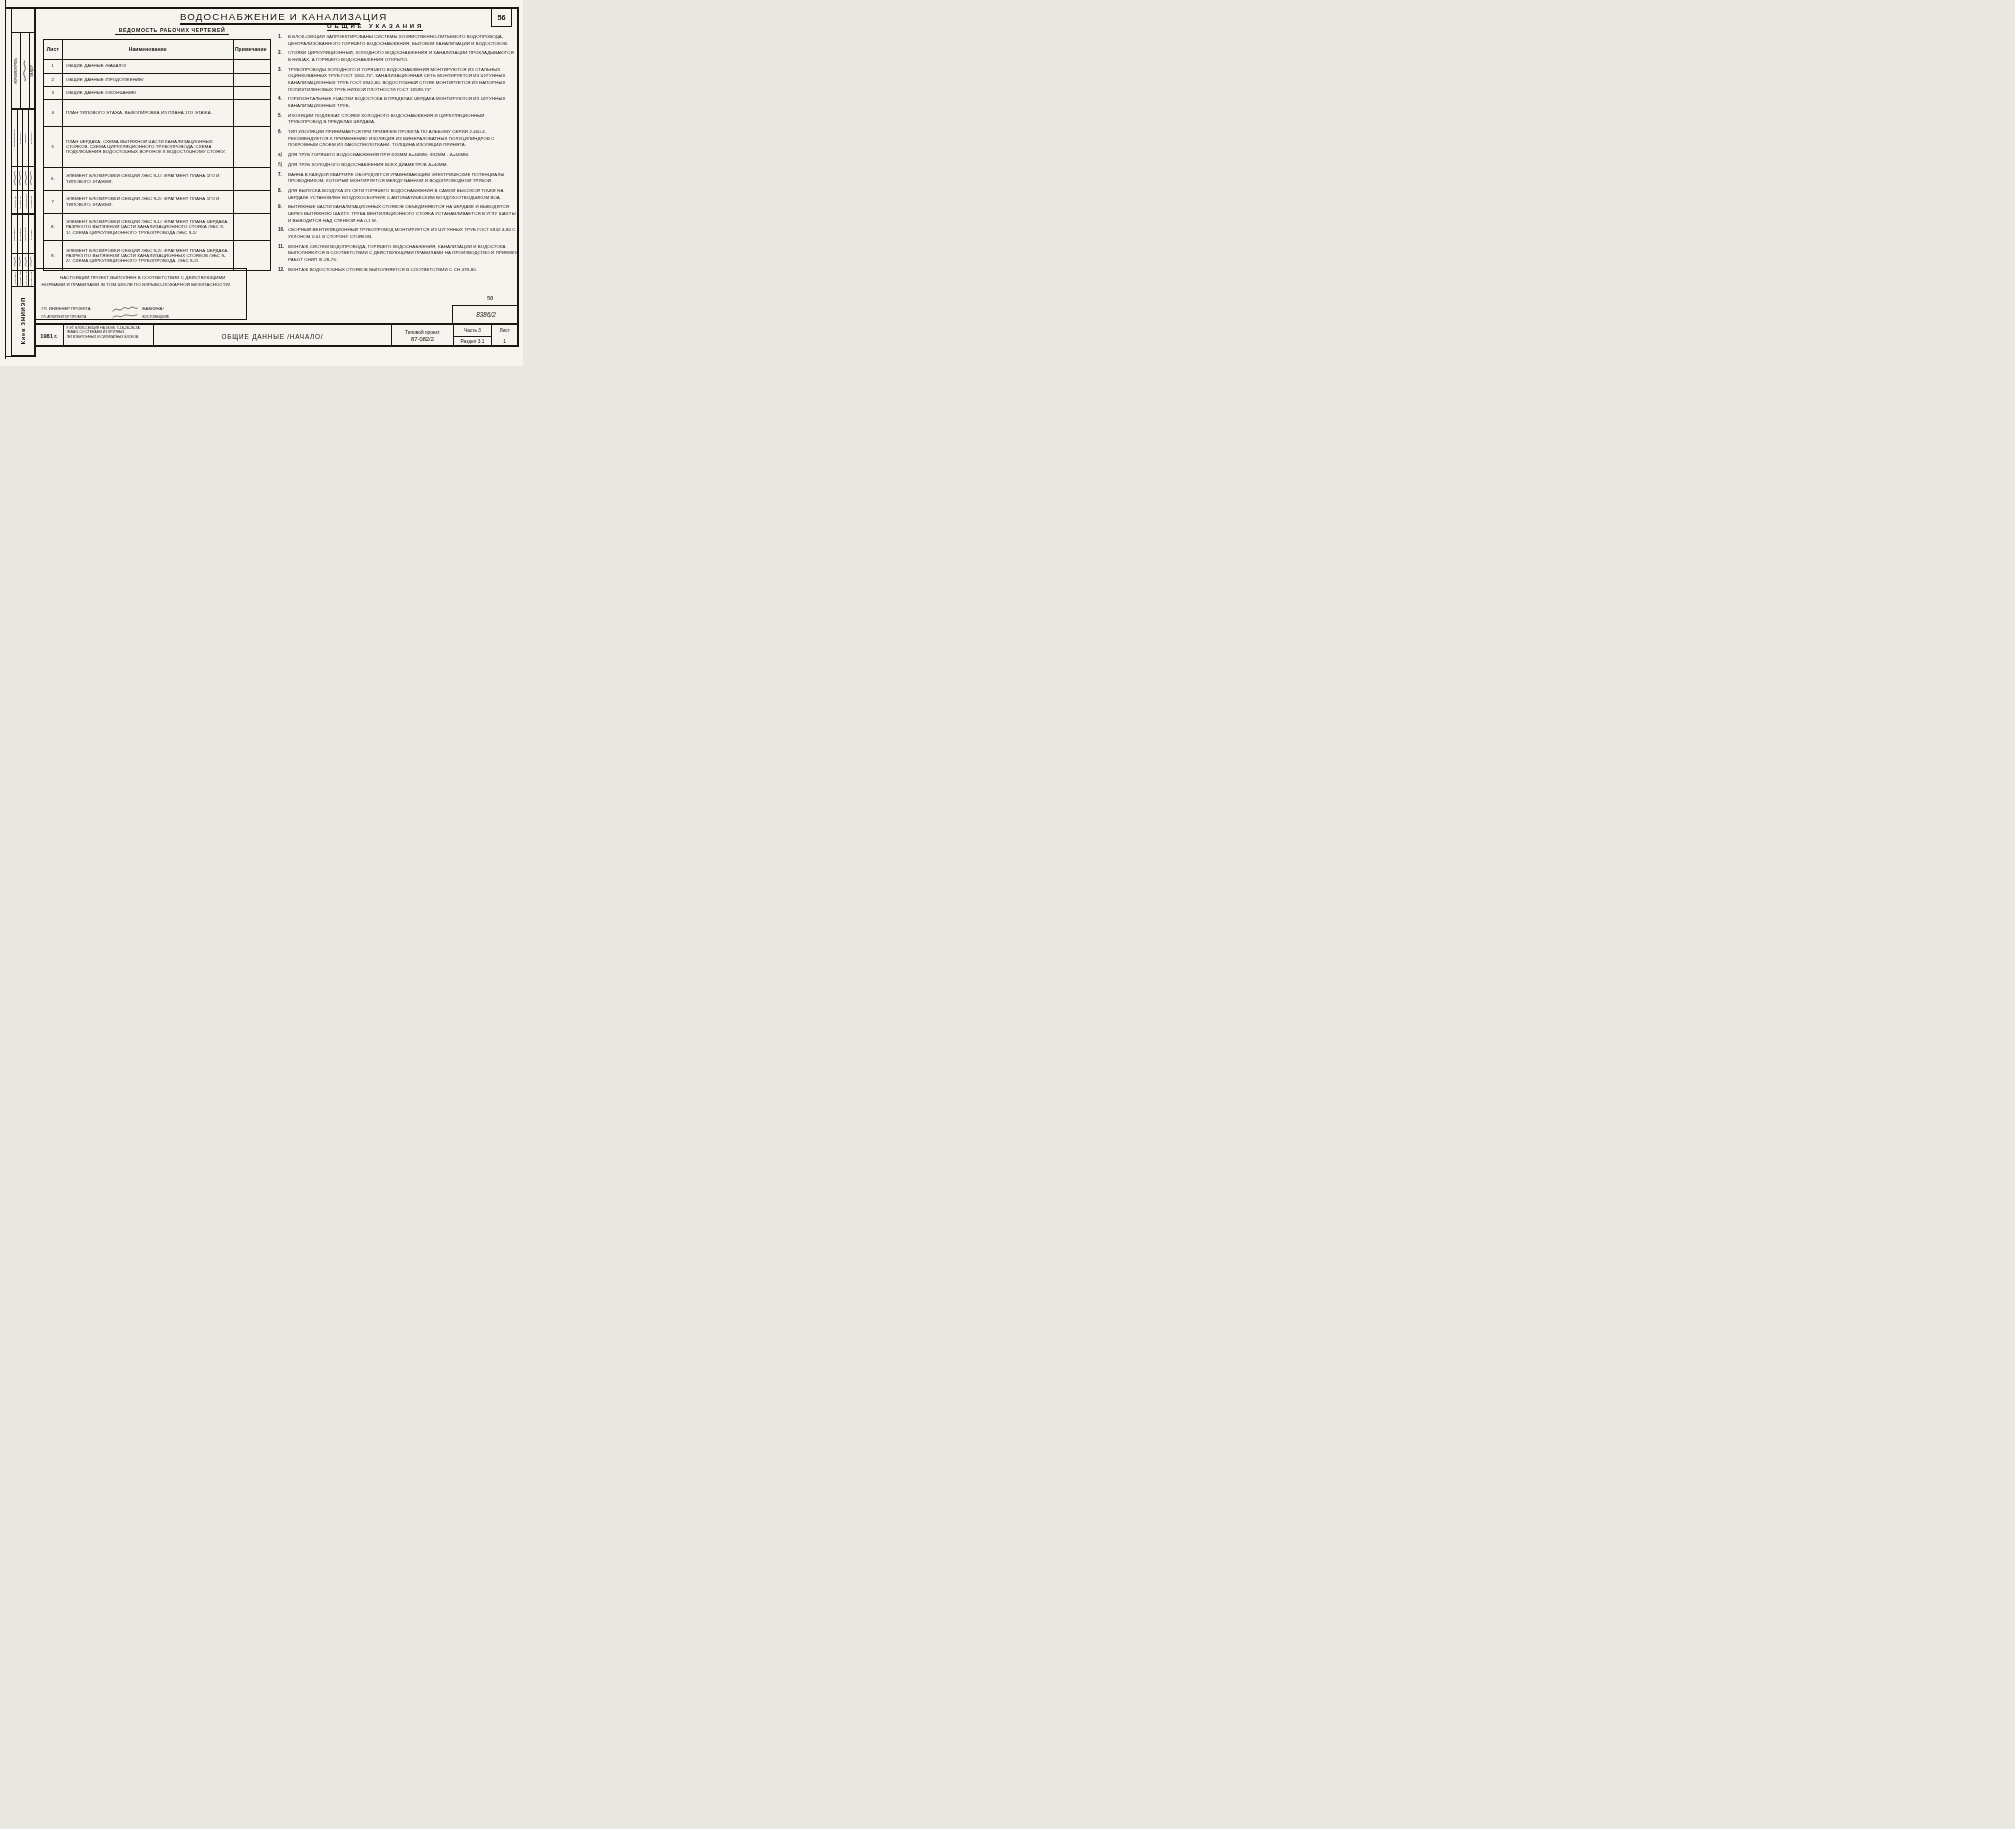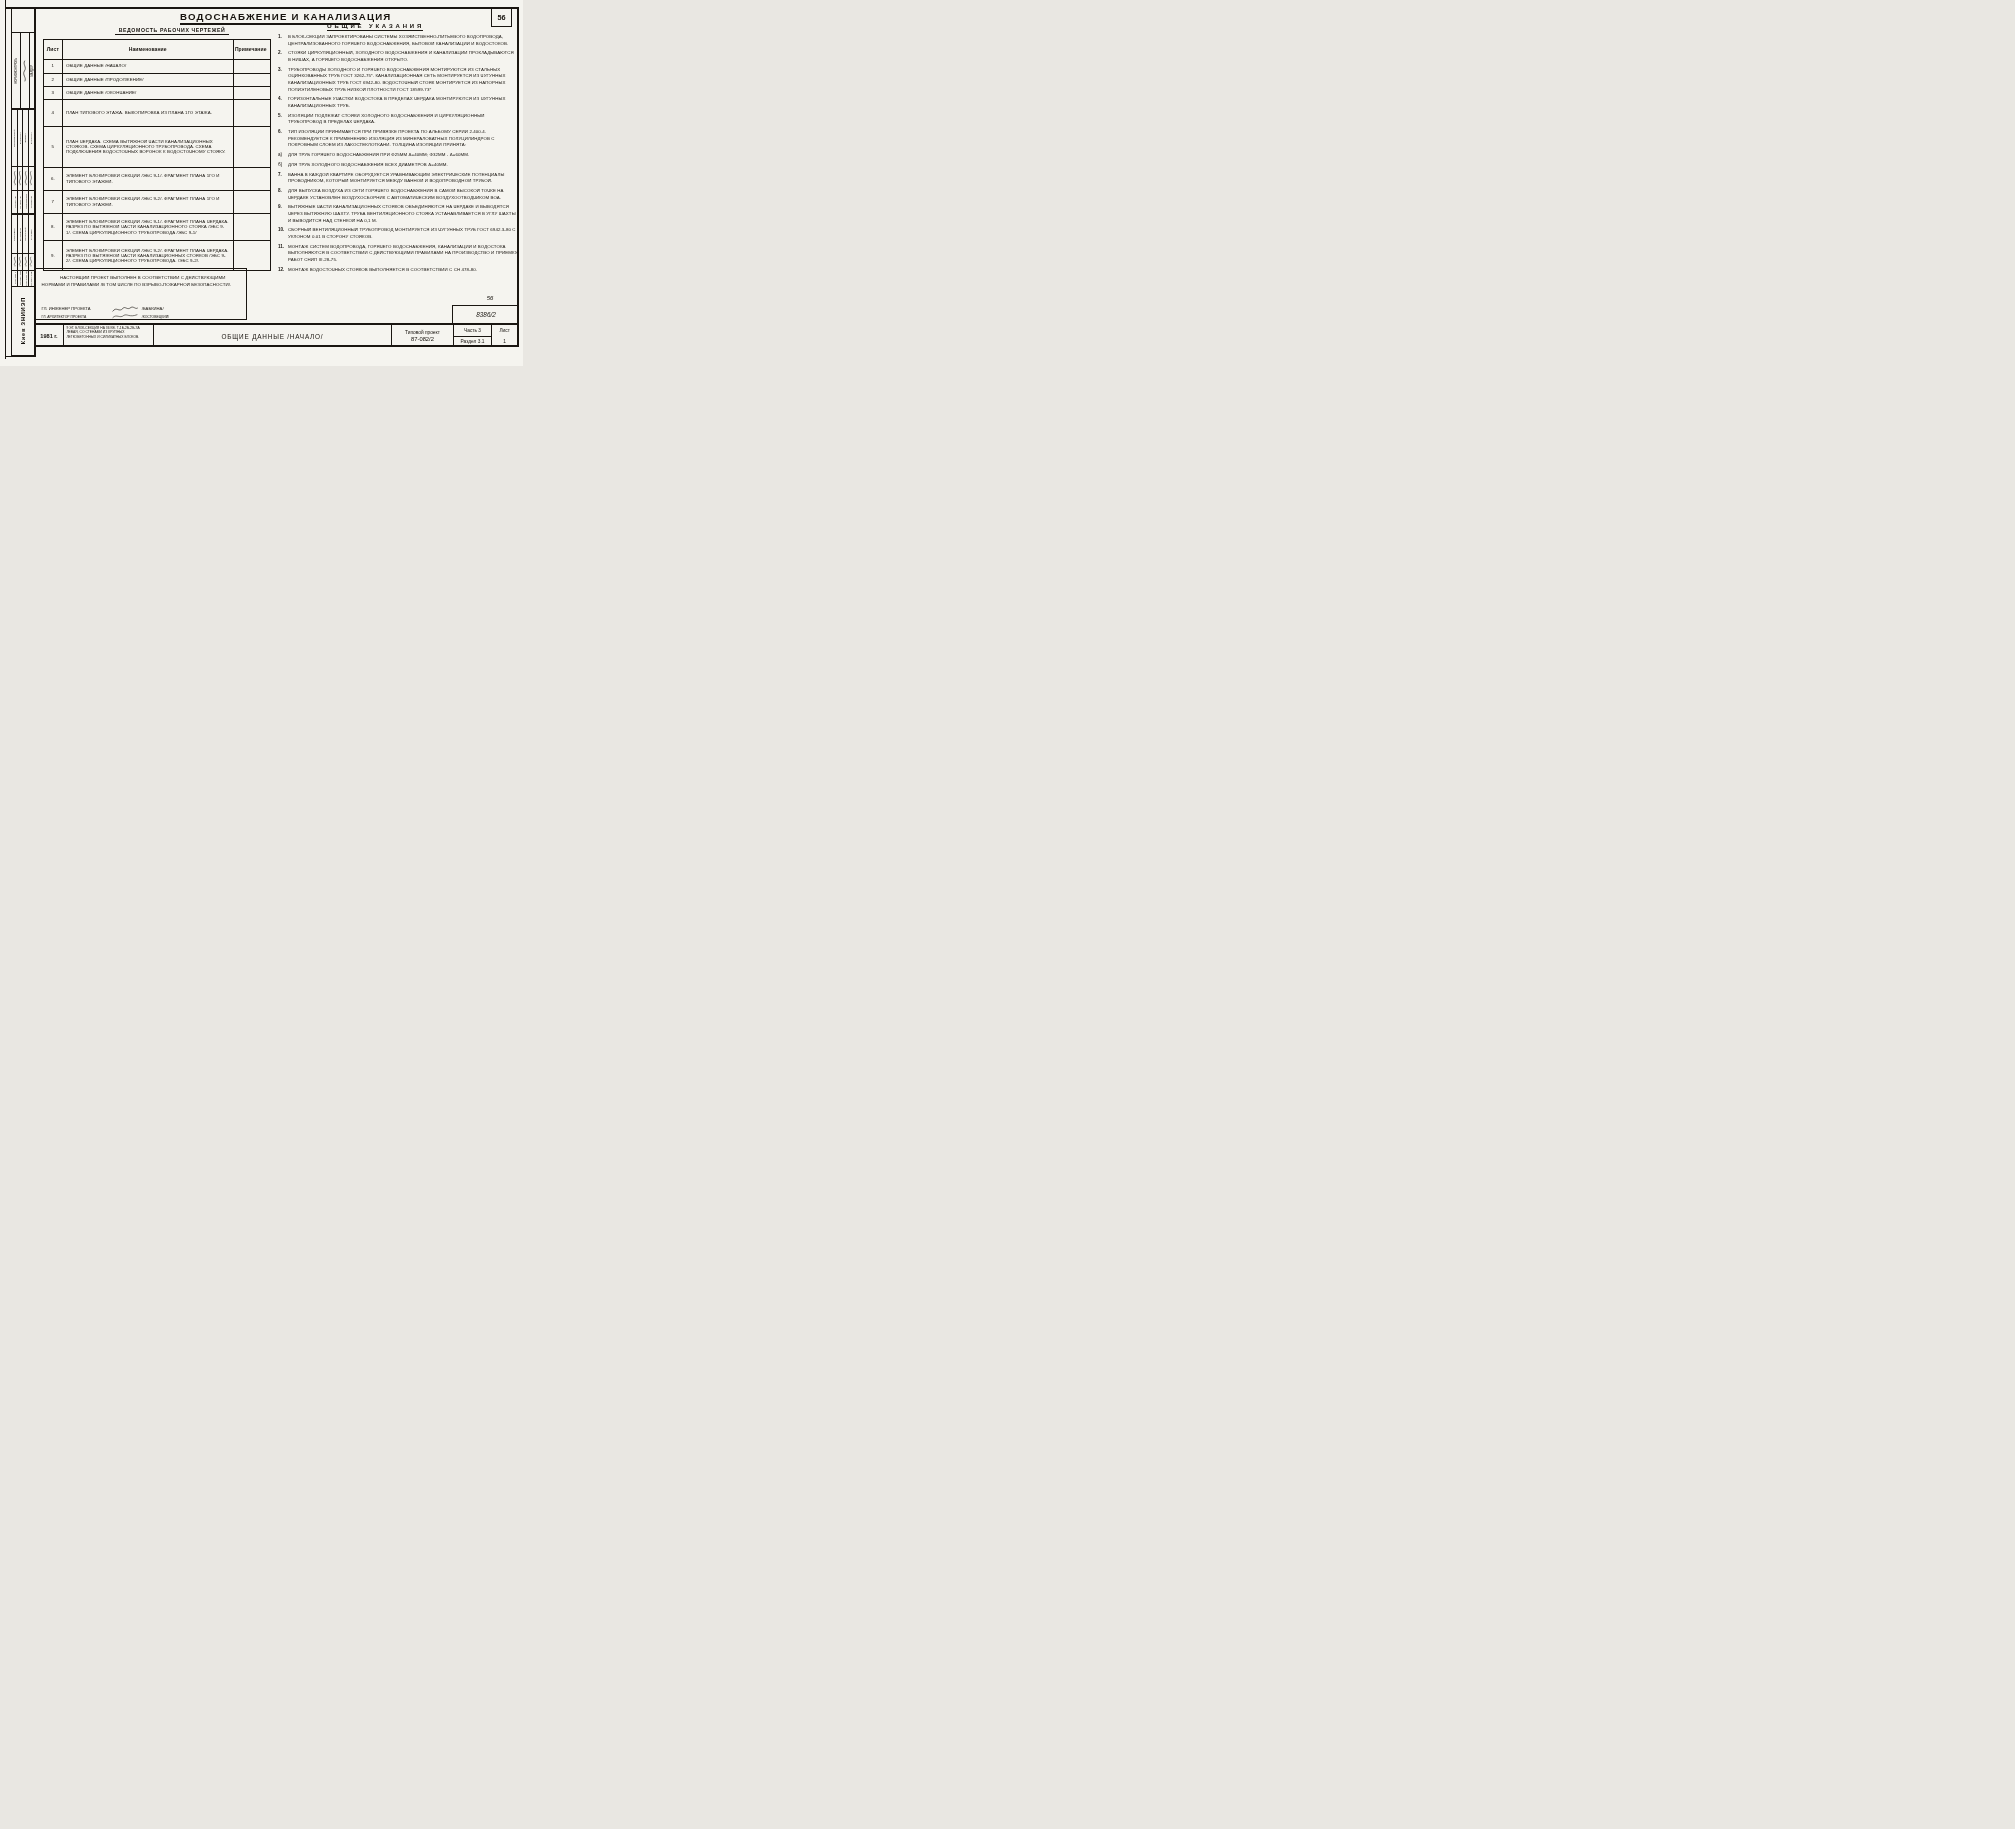--- a/index.html
+++ b/index.html
@@ -2,21 +2,21 @@
 <html style="font-size:6.4px"><head>
 <meta charset="utf-8">
 <style>
   html,body{margin:0;padding:0;background:#e9e7e2;}
   .sheet{position:relative;width:523px;height:366px;background:#f5f4ef;
          font-family:"Liberation Sans",sans-serif;color:#17130e;overflow:hidden;}
   .ink{background:#1a1611;}
   .line{position:absolute;}
   
   .main-title{position:absolute;left:180px;top:11.3px;width:180px;text-align:center;
-    font-size:9.7px;font-weight:bold;letter-spacing:1.2px;border-bottom:2px solid #1a1611;
+    font-size:9.7px;font-weight:normal;letter-spacing:1.2px;border-bottom:2px solid #1a1611;
     padding-bottom:1.2px;white-space:nowrap;}
   .sub-title{position:absolute;left:327px;top:23px;width:96px;text-align:center;
     font-size:6px;font-weight:bold;letter-spacing:2.8px;border-bottom:1.6px solid #1a1611;
     padding-bottom:1.2px;white-space:nowrap;}
   .table-title{position:absolute;left:115px;top:26.6px;width:114px;text-align:center;
     font-size:5.2px;font-weight:bold;letter-spacing:0.6px;border-bottom:1.6px solid #1a1611;
     padding-bottom:1.2px;white-space:nowrap;}
   .corner-num{position:absolute;left:491px;top:7.7px;width:19px;height:17px;
     border:1.6px solid #1a1611;display:flex;align-items:center;justify-content:center;
     font-size:7.3px;font-weight:bold;}

